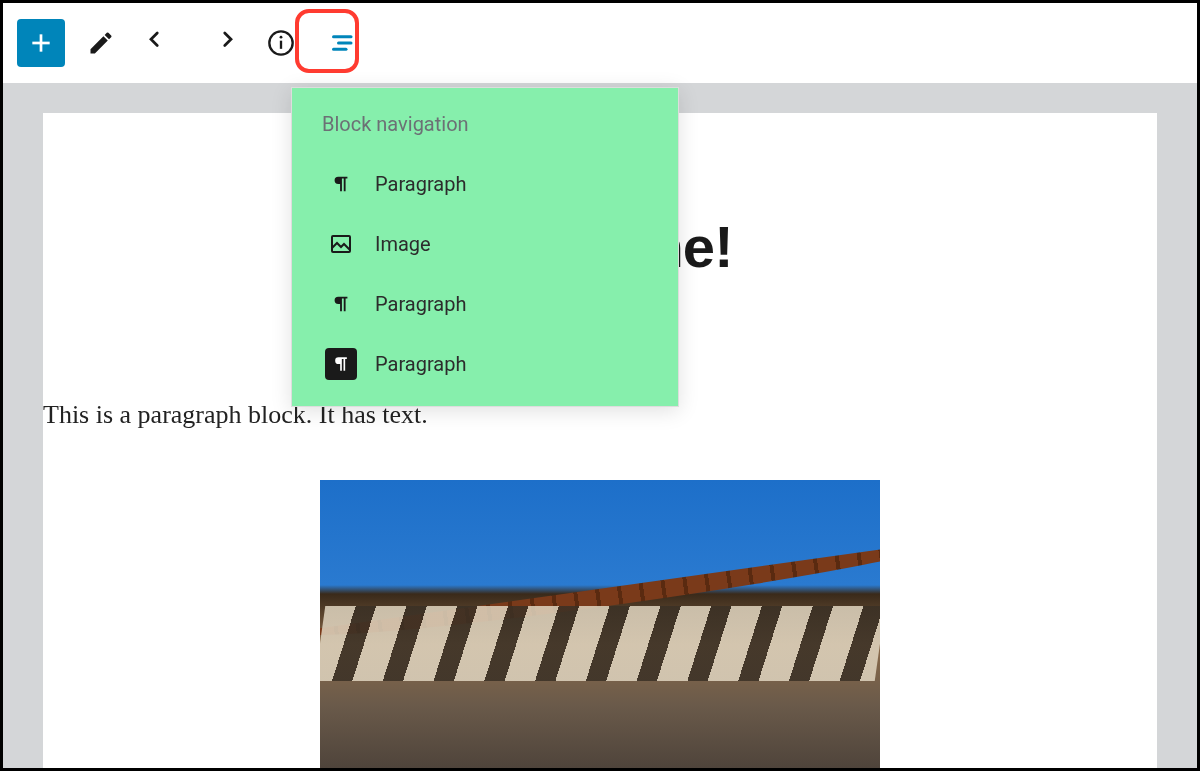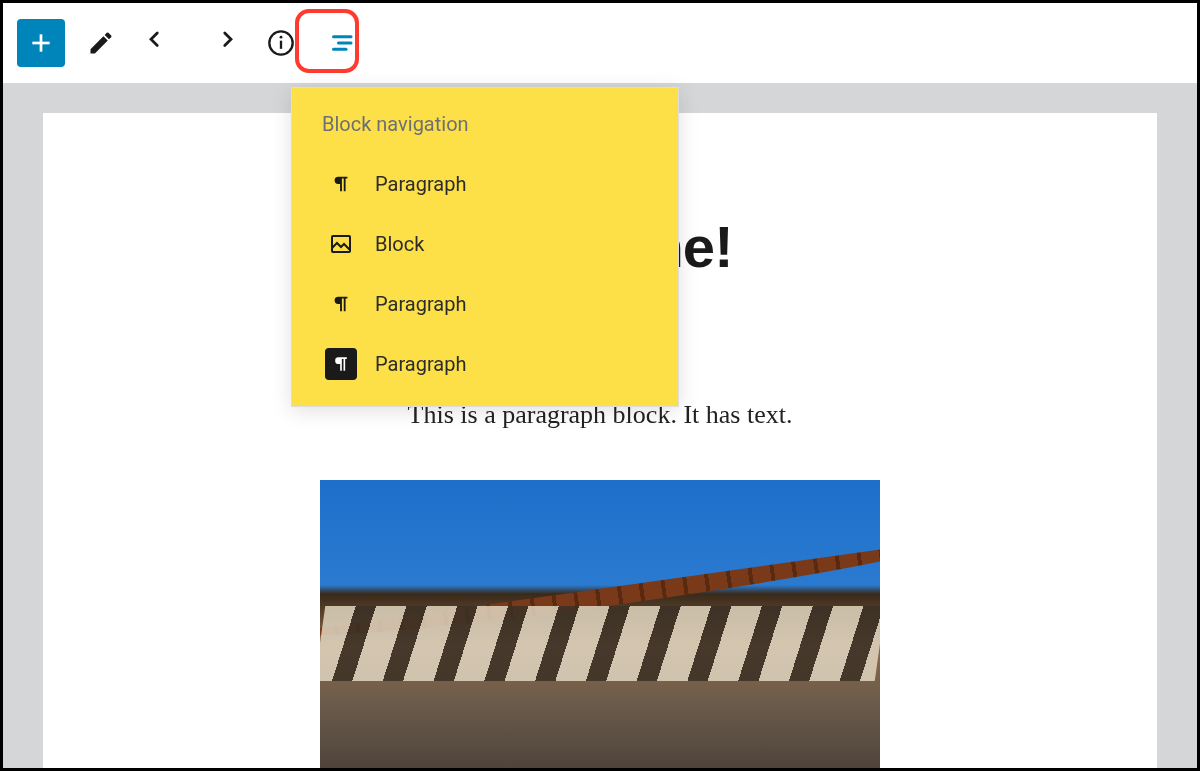--- a/index.html
+++ b/index.html
@@ -52,21 +52,21 @@
   }
   .page-title {
     font-size: 58px;
     font-weight: 800;
     text-align: center;
     letter-spacing: -1px;
     color: #1a1a1a;
     font-family: -apple-system, "Segoe UI", sans-serif;
   }
   .page-paragraph {
-    text-align: center;
+    text-align: left;
     font-size: 26px;
     font-family: Georgia, "Times New Roman", serif;
     color: #222;
     margin-top: 120px;
   }
   .page-image {
     margin: 50px auto 0;
     width: 560px;
     height: 300px;
     background: linear-gradient(to bottom, #1d6fc9 0%, #2a7ad0 35%, #3a2a1a 38%, #8a6a4a 55%, #6a5a4a 75%, #4a4038 100%);
@@ -89,21 +89,21 @@
     background: repeating-linear-gradient(100deg, #e0d5c0 0 30px, #3a3025 30px 50px);
     transform: skewX(-8deg);
     opacity: 0.85;
   }
 
   .dropdown {
     position: absolute;
     left: 288px;
     top: 84px;
     width: 388px;
-    background: #fde047;
+    background: #86efac;
     border: 1px solid #ddd;
     box-shadow: 0 4px 20px rgba(0,0,0,0.12);
     z-index: 30;
     padding: 24px 0 12px 0;
   }
   .dropdown-title {
     font-size: 20px;
     color: #6c7075;
     padding: 0 30px 18px 30px;
   }
@@ -184,21 +184,21 @@
     <span>Paragraph</span>
   </div>
 
   <div class="dd-item">
     <span class="icon-box">
       <svg width="24" height="24" viewBox="0 0 24 24" fill="none" stroke="#1a1a1a" stroke-width="2">
           <rect x="3" y="4" width="18" height="16" rx="1"></rect>
           <path d="M3 16l5-5 4 4 3-3 6 6" fill="none"></path>
         </svg>
     </span>
-    <span>Block</span>
+    <span>Image</span>
   </div>
 
   <div class="dd-item">
     <span class="icon-box">
       <svg width="22" height="22" viewBox="0 0 24 24" fill="#1a1a1a">
           <path d="M13 4H9a4 4 0 0 0 0 8h2v8h2V6h2v14h2V6h2V4h-6z"></path>
         </svg>
     </span>
     <span>Paragraph</span>
   </div>

